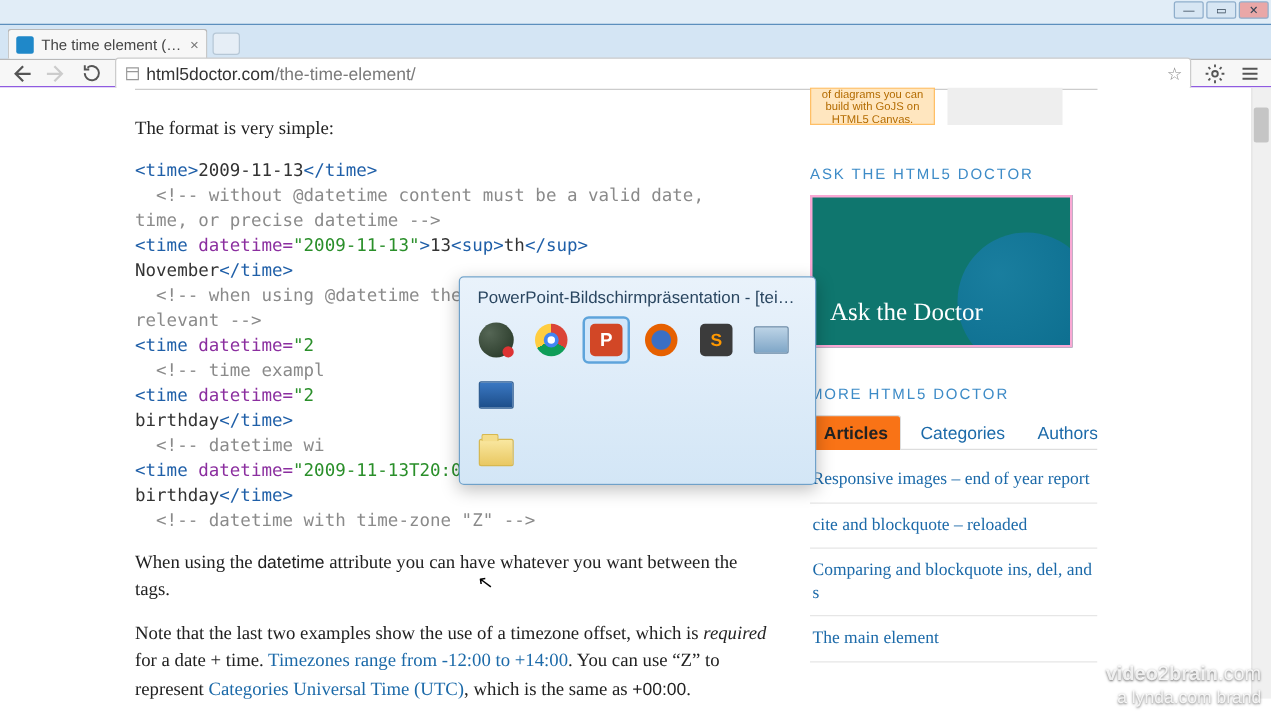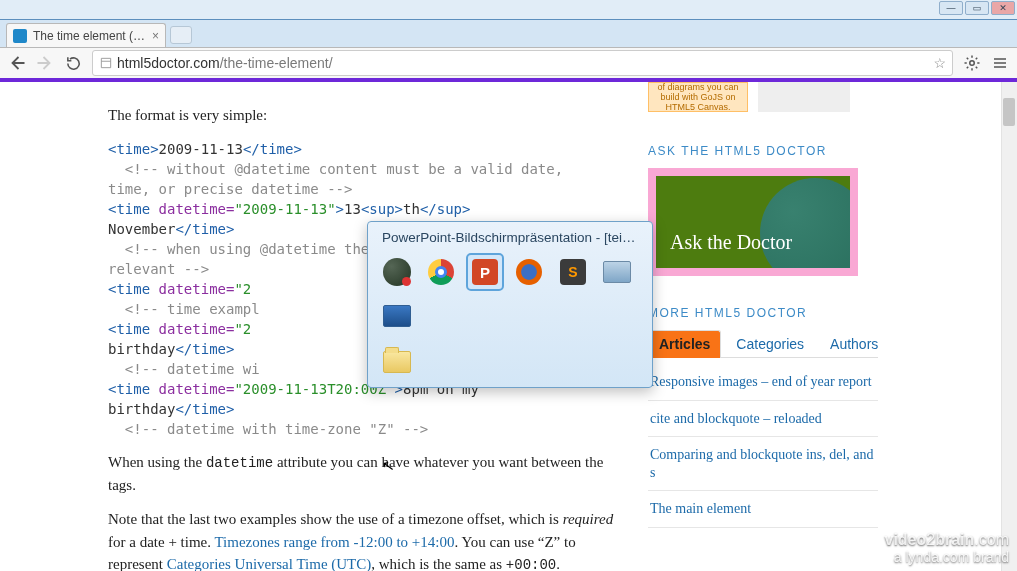--- a/index.html
+++ b/index.html
@@ -13,21 +13,21 @@
 
   
   .tab-strip { height:28px; background:#d4e5f4; display:flex; align-items:flex-end; padding-left:6px; border-bottom:1px solid #b8b8b8; }
   .tab { background:#f7f7f7; height:24px; width:160px; border:1px solid #b8b8b8; border-bottom:none; border-radius:3px 3px 0 0; display:flex; align-items:center; padding:0 6px; font-size:12px; color:#444; overflow:hidden; white-space:nowrap; }
   .tab .favicon { width:14px; height:14px; background:#1f88c9; border-radius:2px; margin-right:6px; flex:none; }
   .tab .tab-title { flex:1; overflow:hidden; text-overflow:ellipsis; }
   .tab-close { margin-left:4px; color:#777; }
   .new-tab { width:22px; height:18px; margin-left:4px; margin-bottom:3px; background:#e6eef6; border:1px solid #b6c7d6; border-radius:3px; }
 
   
-  .addr-bar { height:34px; display:flex; align-items:center; gap:10px; padding:0 8px; border-bottom:4px solid #6d28d9; background:#f7f7f7; }
+  .addr-bar { height:22px; display:flex; align-items:center; gap:10px; padding:0 8px; border-bottom:1px solid #6d28d9; background:#f7f7f7; }
   .nav-icon { width:18px; height:18px; display:flex; align-items:center; justify-content:center; color:#6b6b6b; }
   .nav-icon.disabled { color:#bcbcbc; }
   .url-box { flex:1; height:26px; border:1px solid #ccc; border-radius:3px; background:#fff; display:flex; align-items:center; padding:0 6px; font-size:14px; color:#333; }
   .url-protocol { color:#9a9a9a; margin-right:4px; display:flex; align-items:center; }
   .url-domain { color:#333; }
   .url-path { color:#7a7a7a; }
   .url-star { margin-left:auto; color:#888; }
   .menu-icon { color:#5f5f5f; }
 
   
@@ -41,27 +41,27 @@
 
   .body-text { font-family: Georgia, serif; font-size:15px; color:#222; line-height:1.5; }
   .body-text p { margin:12px 0; }
   pre.code { font-family: Consolas, Menlo, monospace; font-size:14px; line-height:20px; white-space:pre; color:#333; margin:8px 0 12px; }
   .t-tag { color:#1f5fa8; }
   .t-attr { color:#8b2e9f; }
   .t-val { color:#2a8f2a; }
   .t-cmt { color:#8a8a8a; }
   .link { color:#1c6aa9; }
   em.req { font-style:italic;text-align:center; }
-  code.inline { font-family: Liberation Mono, monospace; font-size:14px; }
+  code.inline { font-family: Liberation Sans, sans-serif; font-size:14px; }
 
   
   .ad-box { width:100px; height:30px; background:#ffe6bf; border:1px solid #ffbf66; font-size:9px; color:#b36b00; text-align:center; padding:0 4px; line-height:10px; margin-bottom:2px; display:flex; align-items:center; justify-content:center; }
   .ad-stub { width:92px; height:30px; background:#eee; margin-left:10px; display:inline-block; vertical-align:top; }
   .side-h { font-family:"Segoe UI",sans-serif; font-size:12px; letter-spacing:1.5px; color:#3d8bc7; margin:30px 0 10px; }
-  .ask-box { width:210px; height:108px; background:#4d7c0f; border:8px solid #f9a8d4; position:relative; color:#fff; overflow:hidden; }
+  .ask-box { width:210px; height:122px; background:#0f766e; border:2px solid #f9a8d4; position:relative; color:#fff; overflow:hidden; }
   .ask-box::before { content:""; position:absolute; right:-20px; bottom:-20px; width:110px; height:110px; background:radial-gradient(circle at 30% 30%, #2486cf 0%, #0d6ab4 70%); border-radius:50%; opacity:.5; }
   .ask-text { position:absolute; left:14px; bottom:14px; font-family:Georgia,serif; font-size:20px; }
   .tabs { display:flex; gap:4px; margin-top:10px; border-bottom:1px solid #ddd; }
   .ptab { padding:5px 10px 6px; color:#1c6aa9; font-size:14px; border:1px solid transparent; border-bottom:none; margin-bottom:-1px; }
   .ptab.active { font-weight:bold; color:#222; border-color:#ddd; background:#f97316; border-radius:3px 3px 0 0; }
   .art-list { margin-top:6px; }
   .art-item { padding:9px 2px; border-bottom:1px solid #e6e6e6; color:#1c6aa9; font-size:14px; line-height:1.25; font-family:Georgia,serif; }
 
   
   .alt-tab { position:absolute; left:367px; top:221px; width:286px; border:1px solid #6fa1c9; background:linear-gradient(#e9f2fb,#d3e6f6); border-radius:4px; box-shadow:0 4px 14px rgba(0,0,0,.25); }

